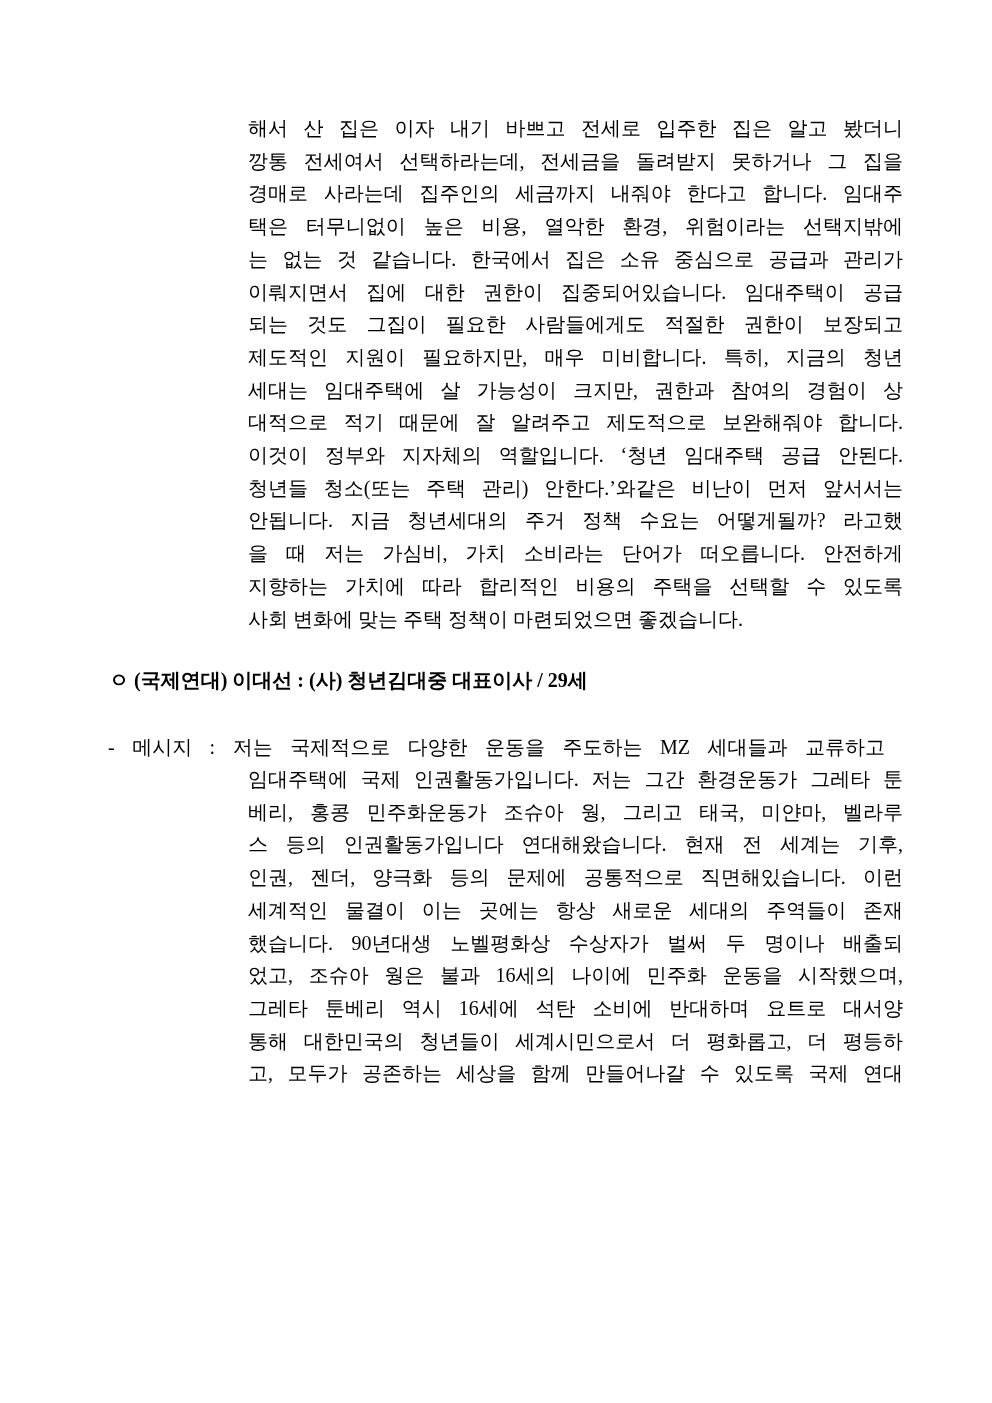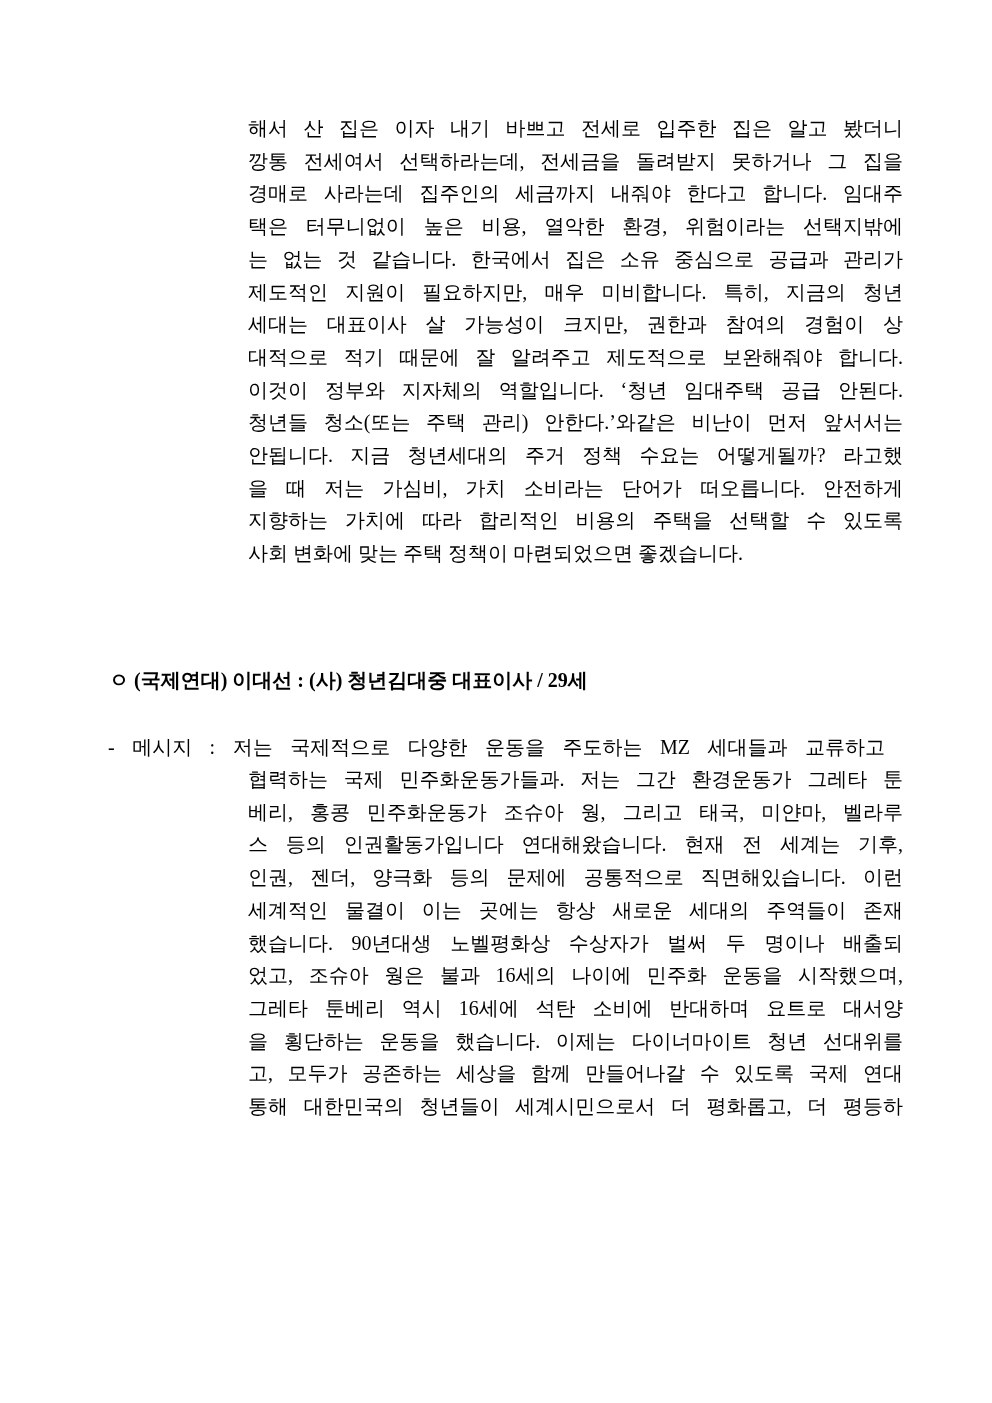--- a/index.html
+++ b/index.html
@@ -34,44 +34,45 @@
 <body>
 
 <div class="page">
 
   <div id="block1">
     <div class="ln">해서 산 집은 이자 내기 바쁘고 전세로 입주한 집은 알고 봤더니</div>
     <div class="ln">깡통 전세여서 선택하라는데, 전세금을 돌려받지 못하거나 그 집을</div>
     <div class="ln">경매로 사라는데 집주인의 세금까지 내줘야 한다고 합니다. 임대주</div>
     <div class="ln">택은 터무니없이 높은 비용, 열악한 환경, 위험이라는 선택지밖에</div>
     <div class="ln">는 없는 것 같습니다. 한국에서 집은 소유 중심으로 공급과 관리가</div>
+    <div class="ln">이뤄지면서 집에 대한 권한이 집중되어있습니다. 임대주택이 공급</div>
+    <div class="ln">되는 것도 그집이 필요한 사람들에게도 적절한 권한이 보장되고</div>
     <div class="ln">제도적인 지원이 필요하지만, 매우 미비합니다. 특히, 지금의 청년</div>
-    <div class="ln">세대는 대표이사 살 가능성이 크지만, 권한과 참여의 경험이 상</div>
+    <div class="ln">세대는 임대주택에 살 가능성이 크지만, 권한과 참여의 경험이 상</div>
     <div class="ln">대적으로 적기 때문에 잘 알려주고 제도적으로 보완해줘야 합니다.</div>
     <div class="ln">이것이 정부와 지자체의 역할입니다. ‘청년 임대주택 공급 안된다.</div>
     <div class="ln">청년들 청소(또는 주택 관리) 안한다.’와같은 비난이 먼저 앞서서는</div>
     <div class="ln">안됩니다. 지금 청년세대의 주거 정책 수요는 어떻게될까? 라고했</div>
     <div class="ln">을 때 저는 가심비, 가치 소비라는 단어가 떠오릅니다. 안전하게</div>
     <div class="ln">지향하는 가치에 따라 합리적인 비용의 주택을 선택할 수 있도록</div>
     <div class="ln last">사회 변화에 맞는 주택 정책이 마련되었으면 좋겠습니다.</div>
   </div>
 
   <div id="heading">ㅇ (국제연대) 이대선 : (사) 청년김대중 대표이사 / 29세</div>
 
   <div id="msg-first">
     <div class="ln">- 메시지 : 저는 국제적으로 다양한 운동을 주도하는 MZ 세대들과 교류하고</div>
   </div>
 
   <div id="msg-rest">
-    <div class="ln">협력하는 국제 민주화운동가들과. 저는 그간 환경운동가 그레타 툰</div>
+    <div class="ln">임대주택에 국제 인권활동가입니다. 저는 그간 환경운동가 그레타 툰</div>
     <div class="ln">베리, 홍콩 민주화운동가 조슈아 웡, 그리고 태국, 미얀마, 벨라루</div>
     <div class="ln">스 등의 인권활동가입니다 연대해왔습니다. 현재 전 세계는 기후,</div>
     <div class="ln">인권, 젠더, 양극화 등의 문제에 공통적으로 직면해있습니다. 이런</div>
     <div class="ln">세계적인 물결이 이는 곳에는 항상 새로운 세대의 주역들이 존재</div>
     <div class="ln">했습니다. 90년대생 노벨평화상 수상자가 벌써 두 명이나 배출되</div>
     <div class="ln">었고, 조슈아 웡은 불과 16세의 나이에 민주화 운동을 시작했으며,</div>
     <div class="ln">그레타 툰베리 역시 16세에 석탄 소비에 반대하며 요트로 대서양</div>
-    <div class="ln">을 횡단하는 운동을 했습니다. 이제는 다이너마이트 청년 선대위를</div>
+    <div class="ln">통해 대한민국의 청년들이 세계시민으로서 더 평화롭고, 더 평등하</div>
     <div class="ln">고, 모두가 공존하는 세상을 함께 만들어나갈 수 있도록 국제 연대</div>
-    <div class="ln">통해 대한민국의 청년들이 세계시민으로서 더 평화롭고, 더 평등하</div>
   </div>
 
 </div>
 
 </body></html>

